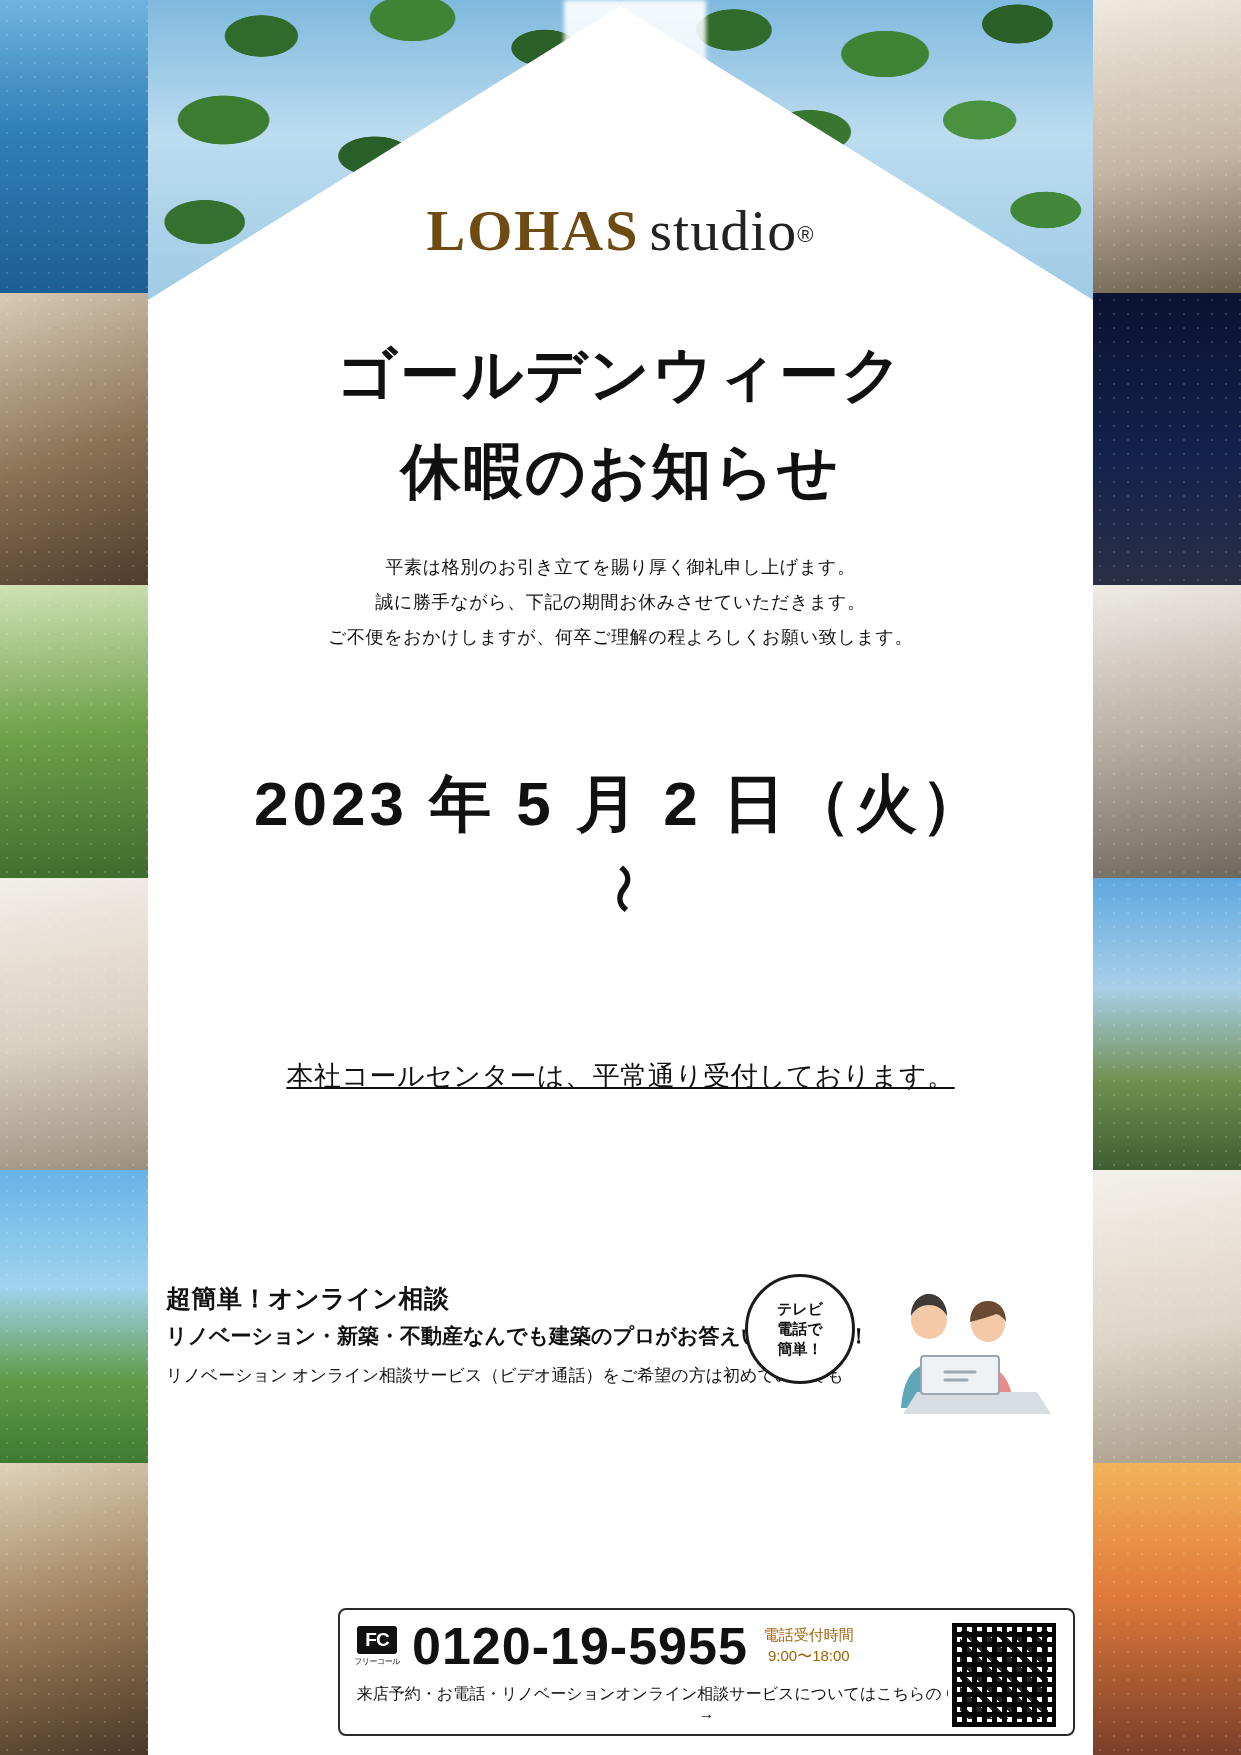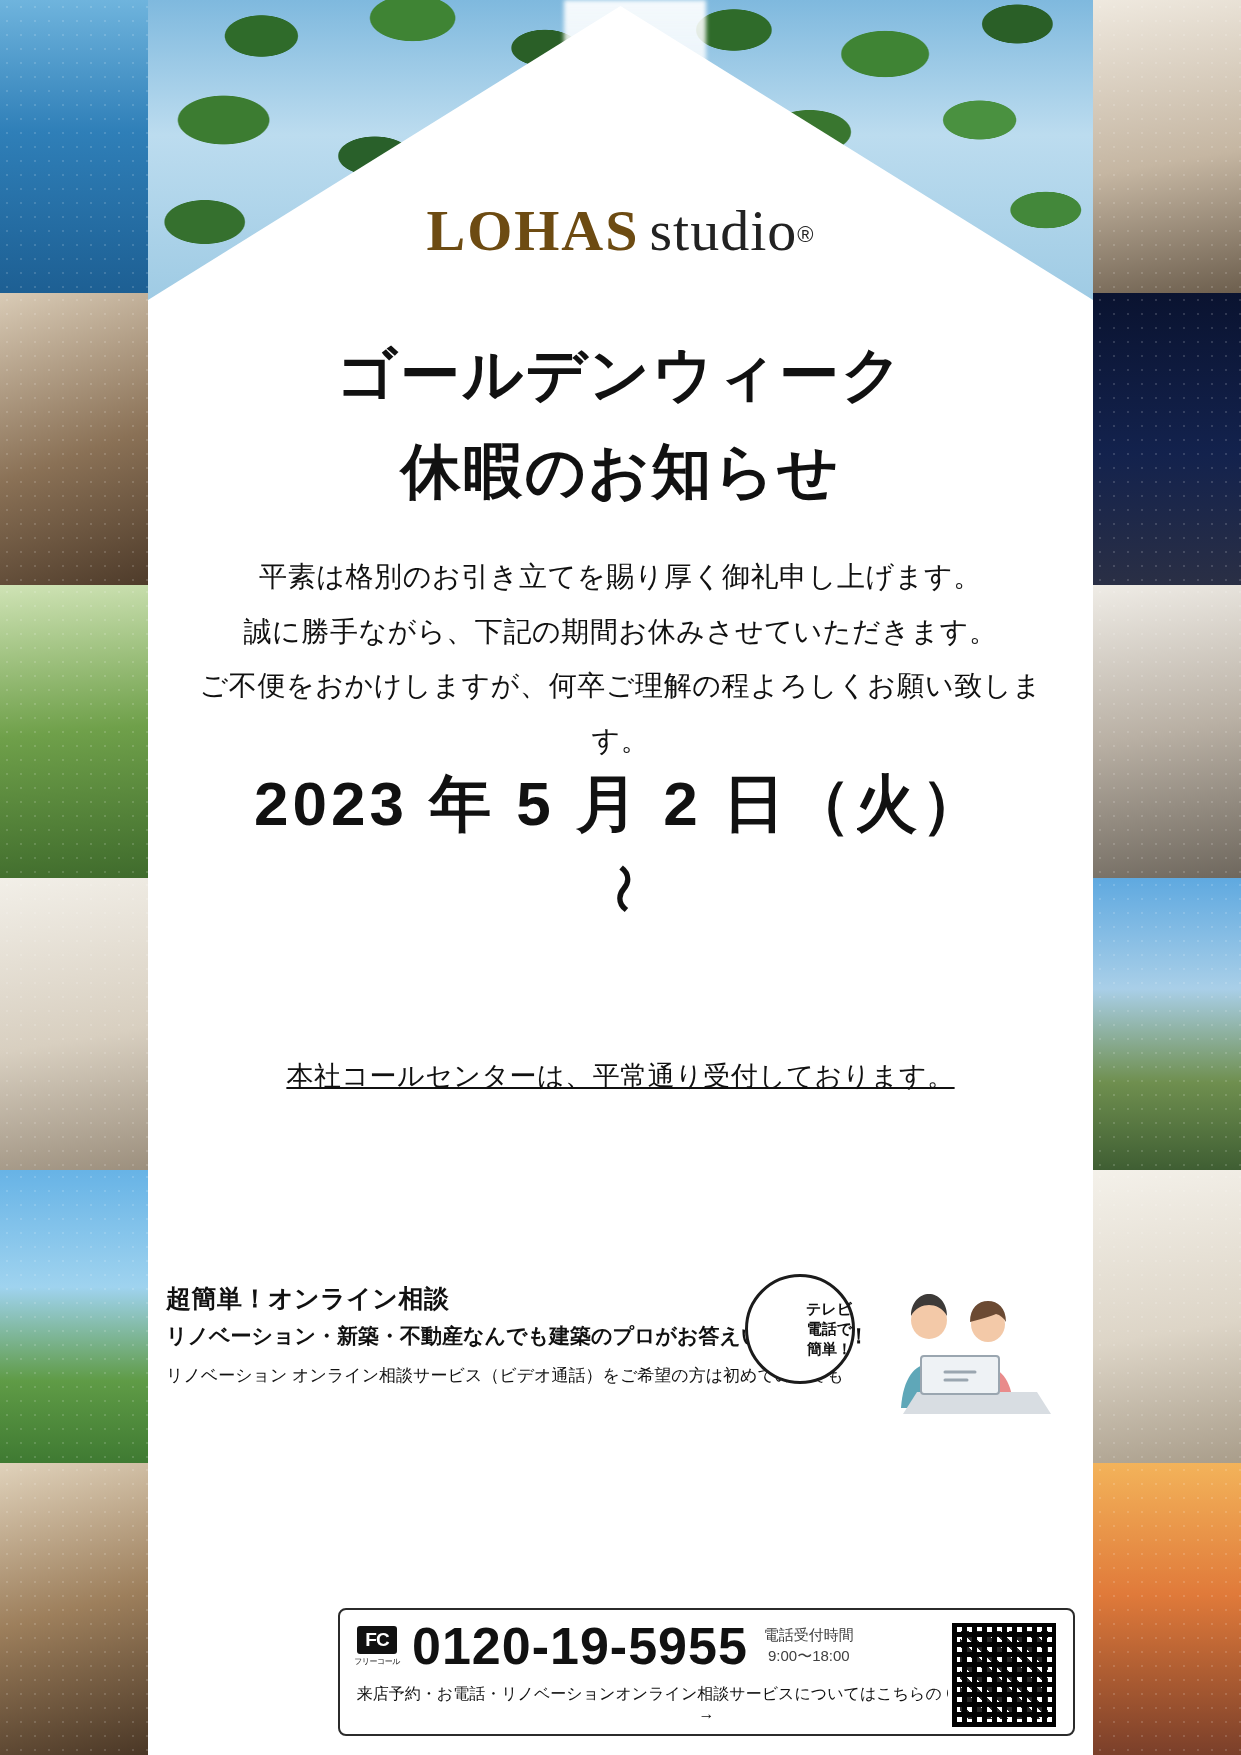--- a/index.html
+++ b/index.html
@@ -134,21 +134,21 @@
     font-weight: 700;
     line-height: 1.62;
     letter-spacing: 2px;
     color: #111;
   }
 
   .lede {
     position: absolute;
     left: 40px; right: 40px;
     top: 550px;
-    font-size: 28px;
+    font-size: 18px;
     line-height: 1.95;
     letter-spacing: .6px;
     color: #111;
     text-align: center;
   }
 
   .dates {
     position: absolute;
     left: 0; right: 0;
     top: 765px;
@@ -213,21 +213,21 @@
     position: absolute;
     right: 220px;
     top: -8px;
     width: 104px;
     height: 104px;
     border-radius: 50%;
     background: #fff;
     border: 3px solid #1b1b1b;
     display: flex;
     flex-direction: column;
-    align-items: flex-end;
+    align-items: center;
     justify-content: center;
     font-size: 15px;
     font-weight: 700;
     line-height: 1.35;
     color: #111;
     text-align: center;
   }
   .people {
     position: absolute;
     right: 8px;
@@ -286,21 +286,21 @@
   .tel {
     font-size: 52px;
     font-weight: 700;
     letter-spacing: 1px;
     color: #111;
     line-height: 1;
   }
   .hours {
     font-size: 15px;
     line-height: 1.35;
-    color: #404040;
+    color: #a16207;
     margin-left: 4px;
   }
   .qr {
     position: absolute;
     right: 14px;
     top: 10px;
     width: 104px;
     height: 104px;
     background:
       repeating-linear-gradient(90deg,#000 0 5px,#fff 5px 10px),

